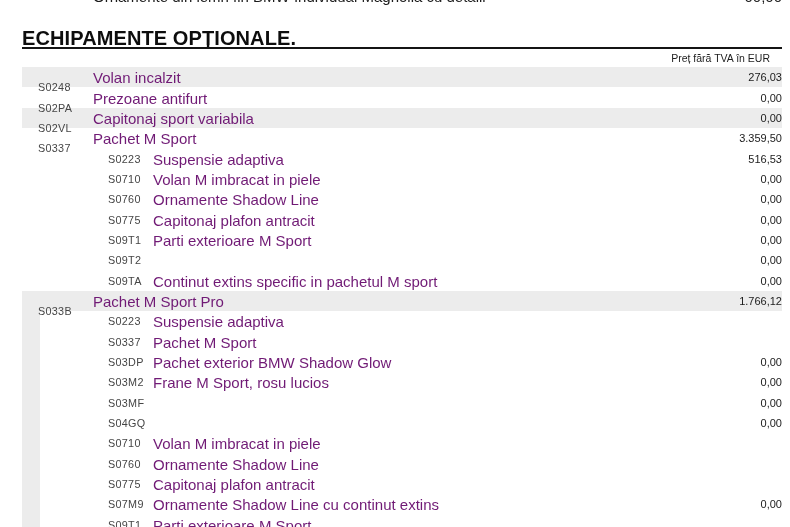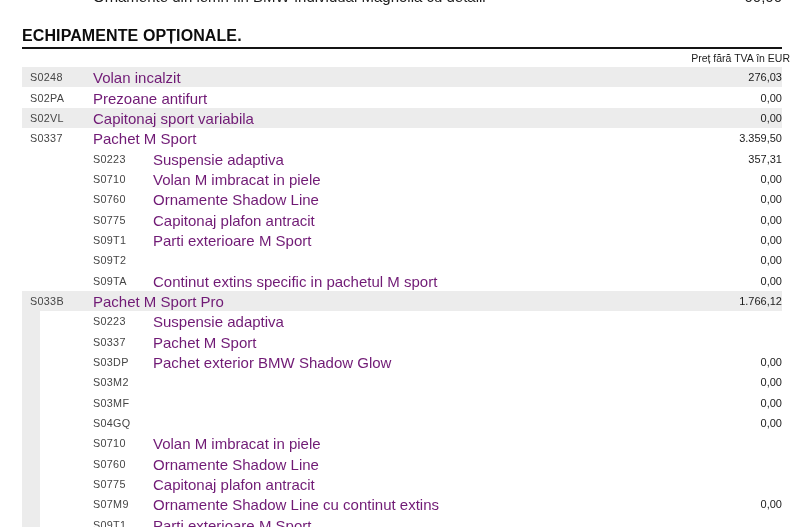--- a/index.html
+++ b/index.html
@@ -6,39 +6,39 @@
   .page{
     position:relative;width:790px;height:527px;background:#ffffff;overflow:hidden;
     font-family:"Liberation Sans",sans-serif;color:#1b1b1b;
   }
   
   .clipped-row{position:absolute;top:-12px;left:0;width:790px;height:18px;line-height:18px;}
   .clipped-row .clabel{position:absolute;left:93px;font-size:15px;white-space:nowrap;}
   .clipped-row .cprice{position:absolute;right:8px;font-size:15px;white-space:nowrap;}
   .section-title{
     position:absolute;top:27px;left:22px;margin:0;
-    font-size:16px;font-weight:bold;color:#0d0d0d;letter-spacing:0.1px;white-space:nowrap;
+    font-size:20px;font-weight:bold;color:#0d0d0d;letter-spacing:0.1px;white-space:nowrap;
   }
   .rule{position:absolute;top:47px;left:22px;width:760px;height:0;border-top:2.5px solid #141414;}
-  .price-header{position:absolute;top:52px;right:0;font-size:10.5px;color:#1c1c1c;white-space:nowrap;}
+  .price-header{position:absolute;top:52px;right:20px;font-size:10.5px;color:#1c1c1c;white-space:nowrap;}
   .table{position:absolute;top:67px;left:22px;width:760px;}
   .row{position:relative;width:760px;height:20.35px;}
   .row.shade-gray{background:var(--stripe,#ececec);}
   .row.shade-strip{background:var(--stripe,#ececec);}
   .row .inlay{display:none;}
   .row.shade-strip .inlay{display:block;position:absolute;left:18px;right:0;top:0;bottom:0;background:#ffffff;z-index:0;}
   .row .code,.row .label,.row .price{
     position:absolute;top:50%;transform:translateY(-50%);white-space:nowrap;z-index:1;
   }
   .row .code{font-size:10.8px;color:#454545;letter-spacing:0.3px;}
   .row .label{font-size:15px;color:#701a75;}
   .row .price{right:0;font-size:11px;color:#1b1b1b;}
-  .row.lvl0 .code{left:8px;}
+  .row.lvl0 .code{left:16px;margin-top:10px;}
   .row.lvl0 .label{left:71px;}
-  .row.lvl1 .code{left:71px;}
+  .row.lvl1 .code{left:86px;}
   .row.lvl1 .label{left:131px;}
 </style>
 </head>
 <body>
 
 <div class="page">
 
   <div class="clipped-row">
     <span class="clabel">Ornamente din lemn fin BMW Individual Magnolia cu detalii</span>
     <span class="cprice">00,00</span>
@@ -72,21 +72,21 @@
       <div class="row lvl0 shade-white">
 
     <span class="code">S0337</span>
     <span class="label">Pachet M Sport</span>
     <span class="price">3.359,50</span>
   </div>
       <div class="row lvl1 shade-white">
 
     <span class="code">S0223</span>
     <span class="label">Suspensie adaptiva</span>
-    <span class="price">357,31</span>
+    <span class="price">516,53</span>
   </div>
       <div class="row lvl1 shade-white">
 
     <span class="code">S0710</span>
     <span class="label">Volan M imbracat in piele</span>
     <span class="price">0,00</span>
   </div>
       <div class="row lvl1 shade-white">
 
     <span class="code">S0760</span>
@@ -136,20 +136,21 @@
   </div>
       <div class="row lvl1 shade-strip">
     <div class="inlay"></div>
     <span class="code">S03DP</span>
     <span class="label">Pachet exterior BMW Shadow Glow</span>
     <span class="price">0,00</span>
   </div>
       <div class="row lvl1 shade-strip">
     <div class="inlay"></div>
     <span class="code">S03M2</span>
+    <span class="label">Frane M Sport, rosu lucios</span>
     <span class="price">0,00</span>
   </div>
       <div class="row lvl1 shade-strip">
     <div class="inlay"></div>
     <span class="code">S03MF</span>
     <span class="price">0,00</span>
   </div>
       <div class="row lvl1 shade-strip">
     <div class="inlay"></div>
     <span class="code">S04GQ</span>

